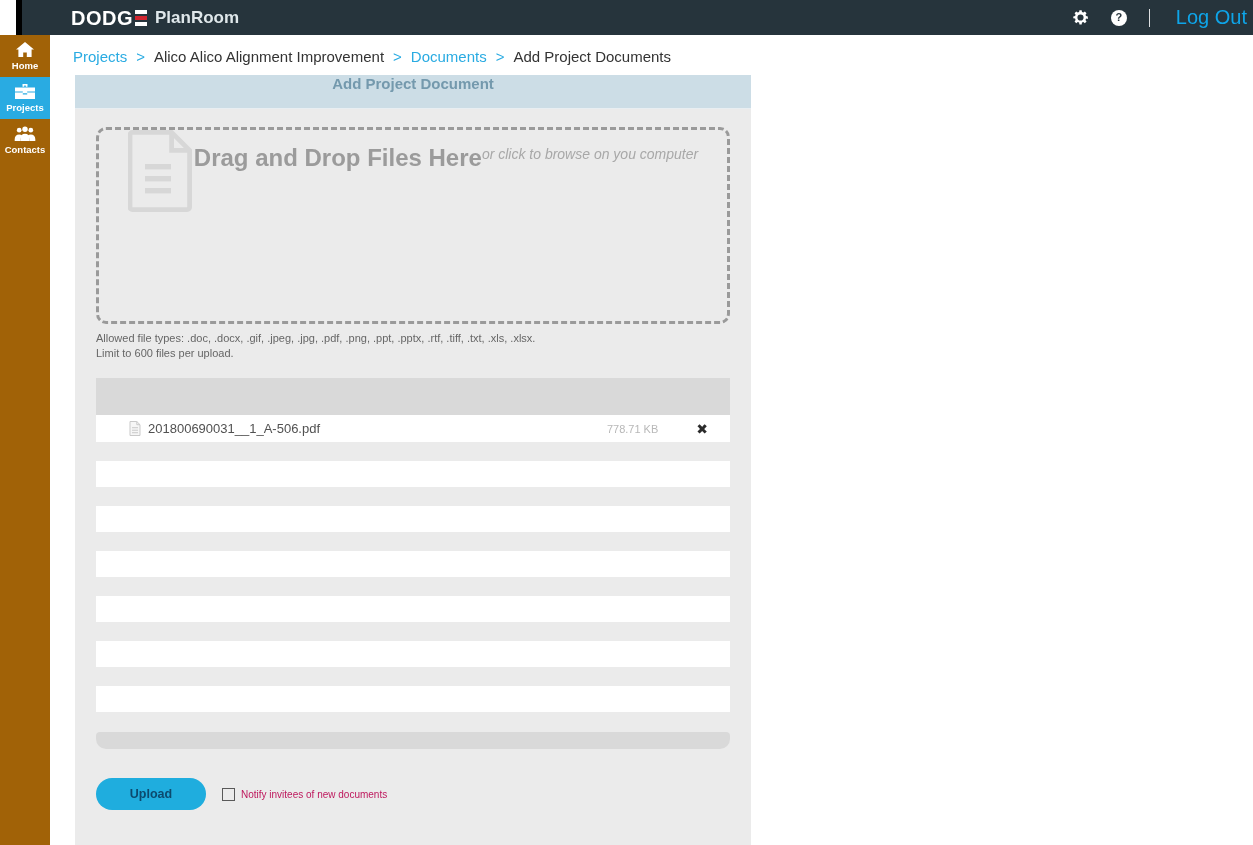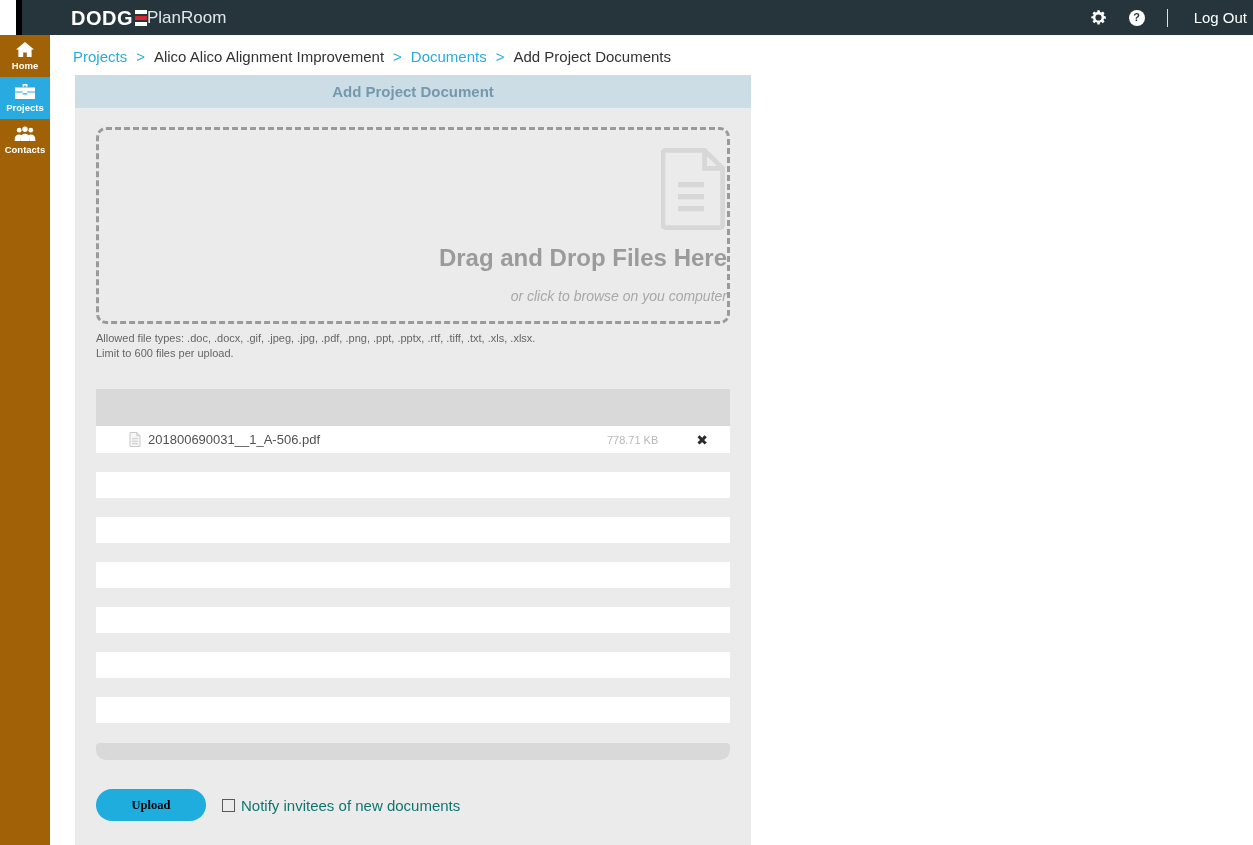--- a/index.html
+++ b/index.html
@@ -8,79 +8,79 @@
 
   
   .topbar { position:absolute; top:0; left:16px; width:1253px; height:35px;
             background:#26343c; display:flex; align-items:center; z-index:10;
             border-left:6px solid #000; }
   .logo { display:flex; align-items:center; margin-left:49px; cursor:pointer; }
   .logo-dodge { color:#fff; font-weight:bold; font-size:20px; letter-spacing:.5px; line-height:1; }
   .logo-ebars { display:inline-flex; flex-direction:column; gap:2px; margin:0 0 0 2px; }
   .logo-ebars span { width:12px; height:4px; background:#fff; display:block; }
   .logo-ebars span.red { background:#d22630; }
-  .logo-plan { color:#dfe7ea; font-size:17px; font-weight:400; }
+  .logo-plan { color:#dfe7ea; font-size:17px; font-weight:700; margin-left:8px; }
   .topbar-right { margin-left:auto; display:flex; align-items:center; gap:22px; padding-right:22px; }
   .icon-btn { color:#fff; font-size:16px; line-height:1; cursor:pointer; display:flex; align-items:center; }
   .help-circle { width:16px; height:16px; border-radius:50%; background:#fff; color:#26343c;
                  font-size:11px; font-weight:bold; display:flex; align-items:center;
                  justify-content:center; }
   .top-divider { width:1px; height:18px; background:#ffffff; opacity:.85; }
-  .logout { color:#ffffff; font-size:15px; cursor:pointer; padding-left:4px;text-align:right; }
+  .logout { color:#0ea5e9; font-size:20px; cursor:pointer; padding-left:4px;text-align:right; }
 
   
   .sidebar { position:absolute; top:35px; left:0; width:50px; height:810px; background:#a16207; }
   .side-item { width:50px; padding:7px 0 6px; display:flex; flex-direction:column; align-items:center;
                cursor:pointer; }
   .side-item.active { background:#29abe2; }
   .side-item .lbl { color:#fff; font-size:9.5px; font-weight:600; margin-top:3px; }
   .side-item svg { display:block; }
 
   
   .main { position:absolute; top:35px; left:50px; width:1203px; height:810px; background:#fff; }
   .breadcrumb { padding:13px 0 10px 23px; font-size:15px; display:flex; gap:9px; align-items:center; }
   .crumb-link { color:#29abe2; cursor:pointer; }
   .crumb-sep { color:#29abe2; }
   .crumb-text { color:#333; }
 
   .panel { margin-left:25px; width:676px; background:#ebebeb; min-height:772px; }
-  .panel-header { height:34px; background:#ccdde6; display:flex; align-items:center; justify-content:center;
+  .panel-header { height:34px; background:#ccdde6; display:flex; justify-content:center;
                   border-bottom:1px solid #e8eef2; }
   .panel-title { color:#7499ad; font-weight:bold; font-size:15px; }
   .panel-body { padding:18px 21px 30px; }
 
   
   .dropzone { border:3px dashed #9a9a9a; border-radius:10px; height:197px;
-              display:flex; flex-direction:column; align-items:flex-end; justify-content:center;
+              display:flex; flex-direction:row; align-items:flex-start; justify-content:center;
               cursor:pointer; }
   .dz-title { color:#9b9b9b; font-size:24px; font-weight:bold; margin-top:14px; }
   .dz-sub { color:#a8a8a8; font-size:14px; margin-top:16px;font-style:italic; }
 
   .allowed { margin-top:7px; color:#666; font-size:11px; line-height:1.32; }
 
   
-  .filelist { margin-top:29px; }
+  .filelist { margin-top:18px; }
   .list-headbar { height:37px; background:#d9d9d9; }
   .file-row { height:27px; background:#fff; display:flex; align-items:center; padding:0 12px 0 33px; }
   .file-row .fname { color:#515151; font-size:13px; margin-left:7px; }
   .file-row .fsize { margin-left:auto; color:#b8b8b8; font-size:11px; }
   .file-row .fremove { margin-left:38px; margin-right:10px; color:#2b2b2b; font-size:14px;
                        font-weight:bold; cursor:pointer; line-height:1; }
   .file-row.empty { height:26px; margin-top:19px; }
   .list-footbar { height:17px; background:#d9d9d9; margin-top:20px; border-radius:4px 4px 10px 10px; }
 
   
   .actions { margin-top:29px; display:flex; align-items:center; }
   .upload-btn { width:110px; height:32px; border:none; border-radius:16px; background:#1fadde;
-                color:#000000; font-weight:bold; font-size:12.5px; cursor:pointer;
-                font-family:Liberation Serif, serif; }
+                color:#0c4a6e; font-weight:bold; font-size:12.5px; cursor:pointer;
+                font-family:Liberation Sans, sans-serif; }
   .notify { display:flex; align-items:center; margin-left:16px; cursor:pointer; }
   .notify input { appearance:none; -webkit-appearance:none; width:13px; height:13px;
                   border:1px solid #595959; background:transparent; margin:0 6px 0 0; cursor:pointer; }
-  .notify .nlabel { color:#0f766e; font-size:15px; }
+  .notify .nlabel { color:#be185d; font-size:10px; }
 </style>
 </head>
 <body>
 
 <div class="topbar">
   <div class="logo">
     <span class="logo-dodge">DODG</span>
     <span class="logo-ebars">
       <span></span>
         <span class="red"></span>

